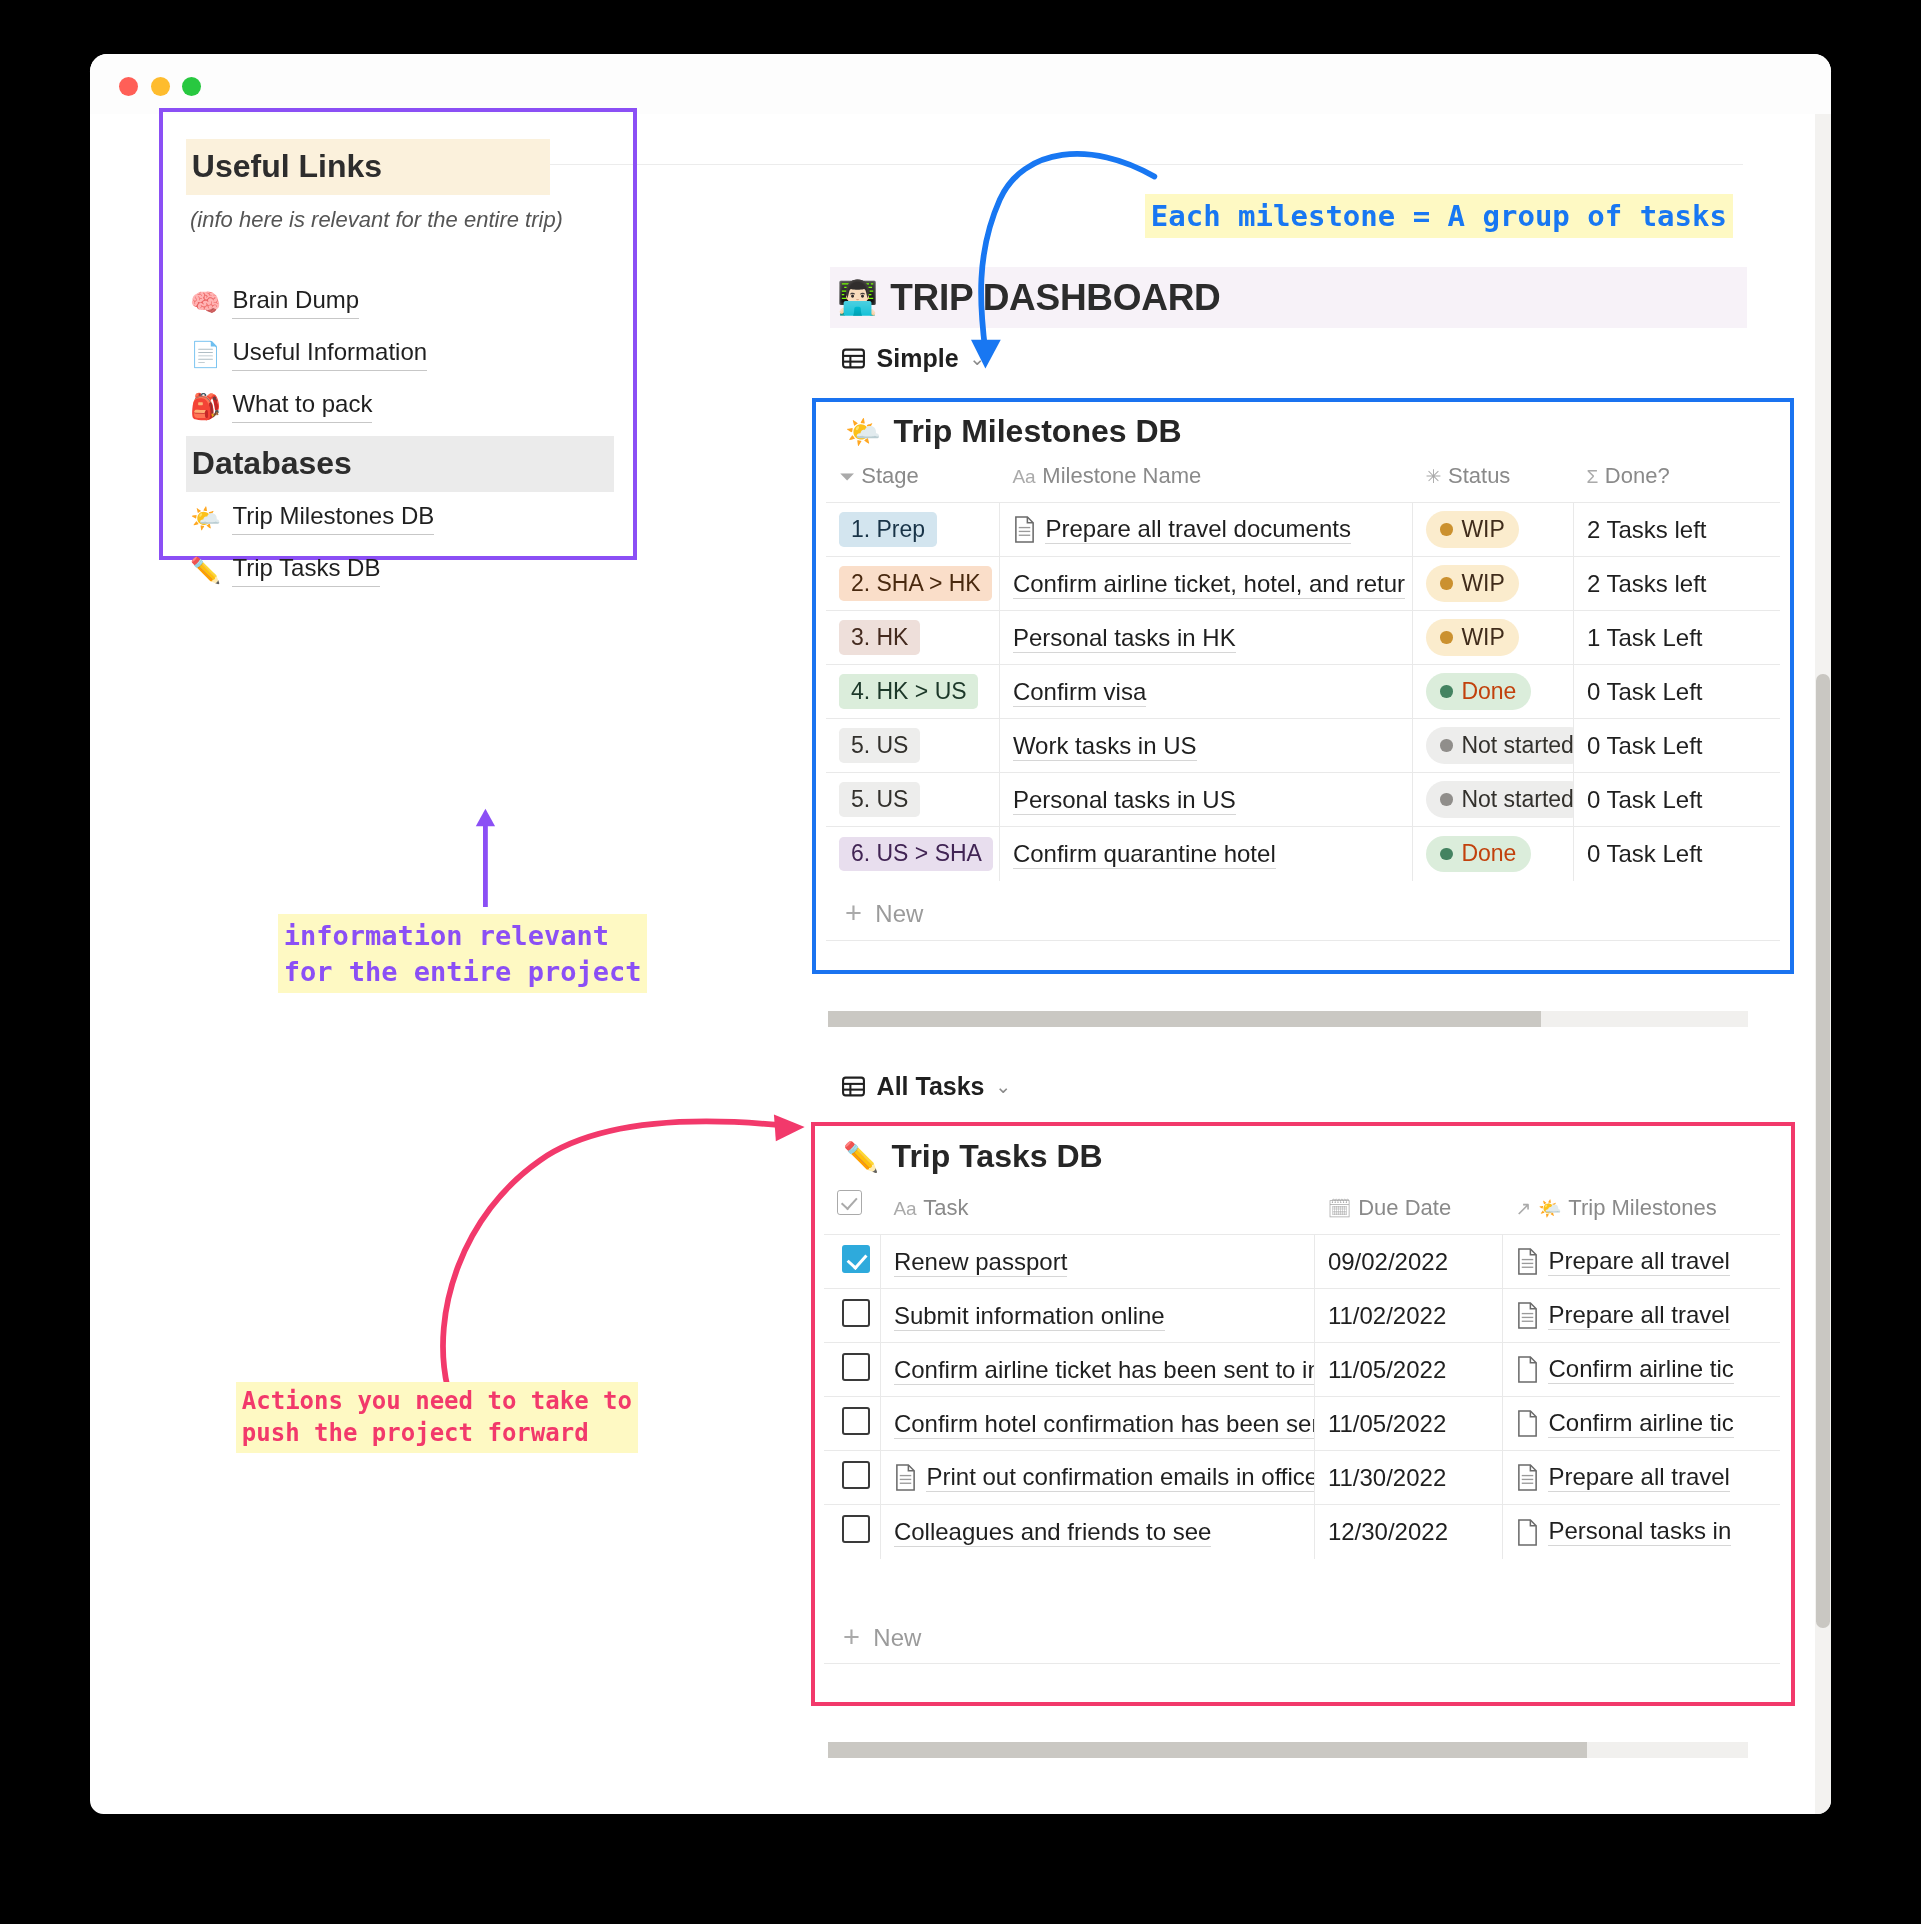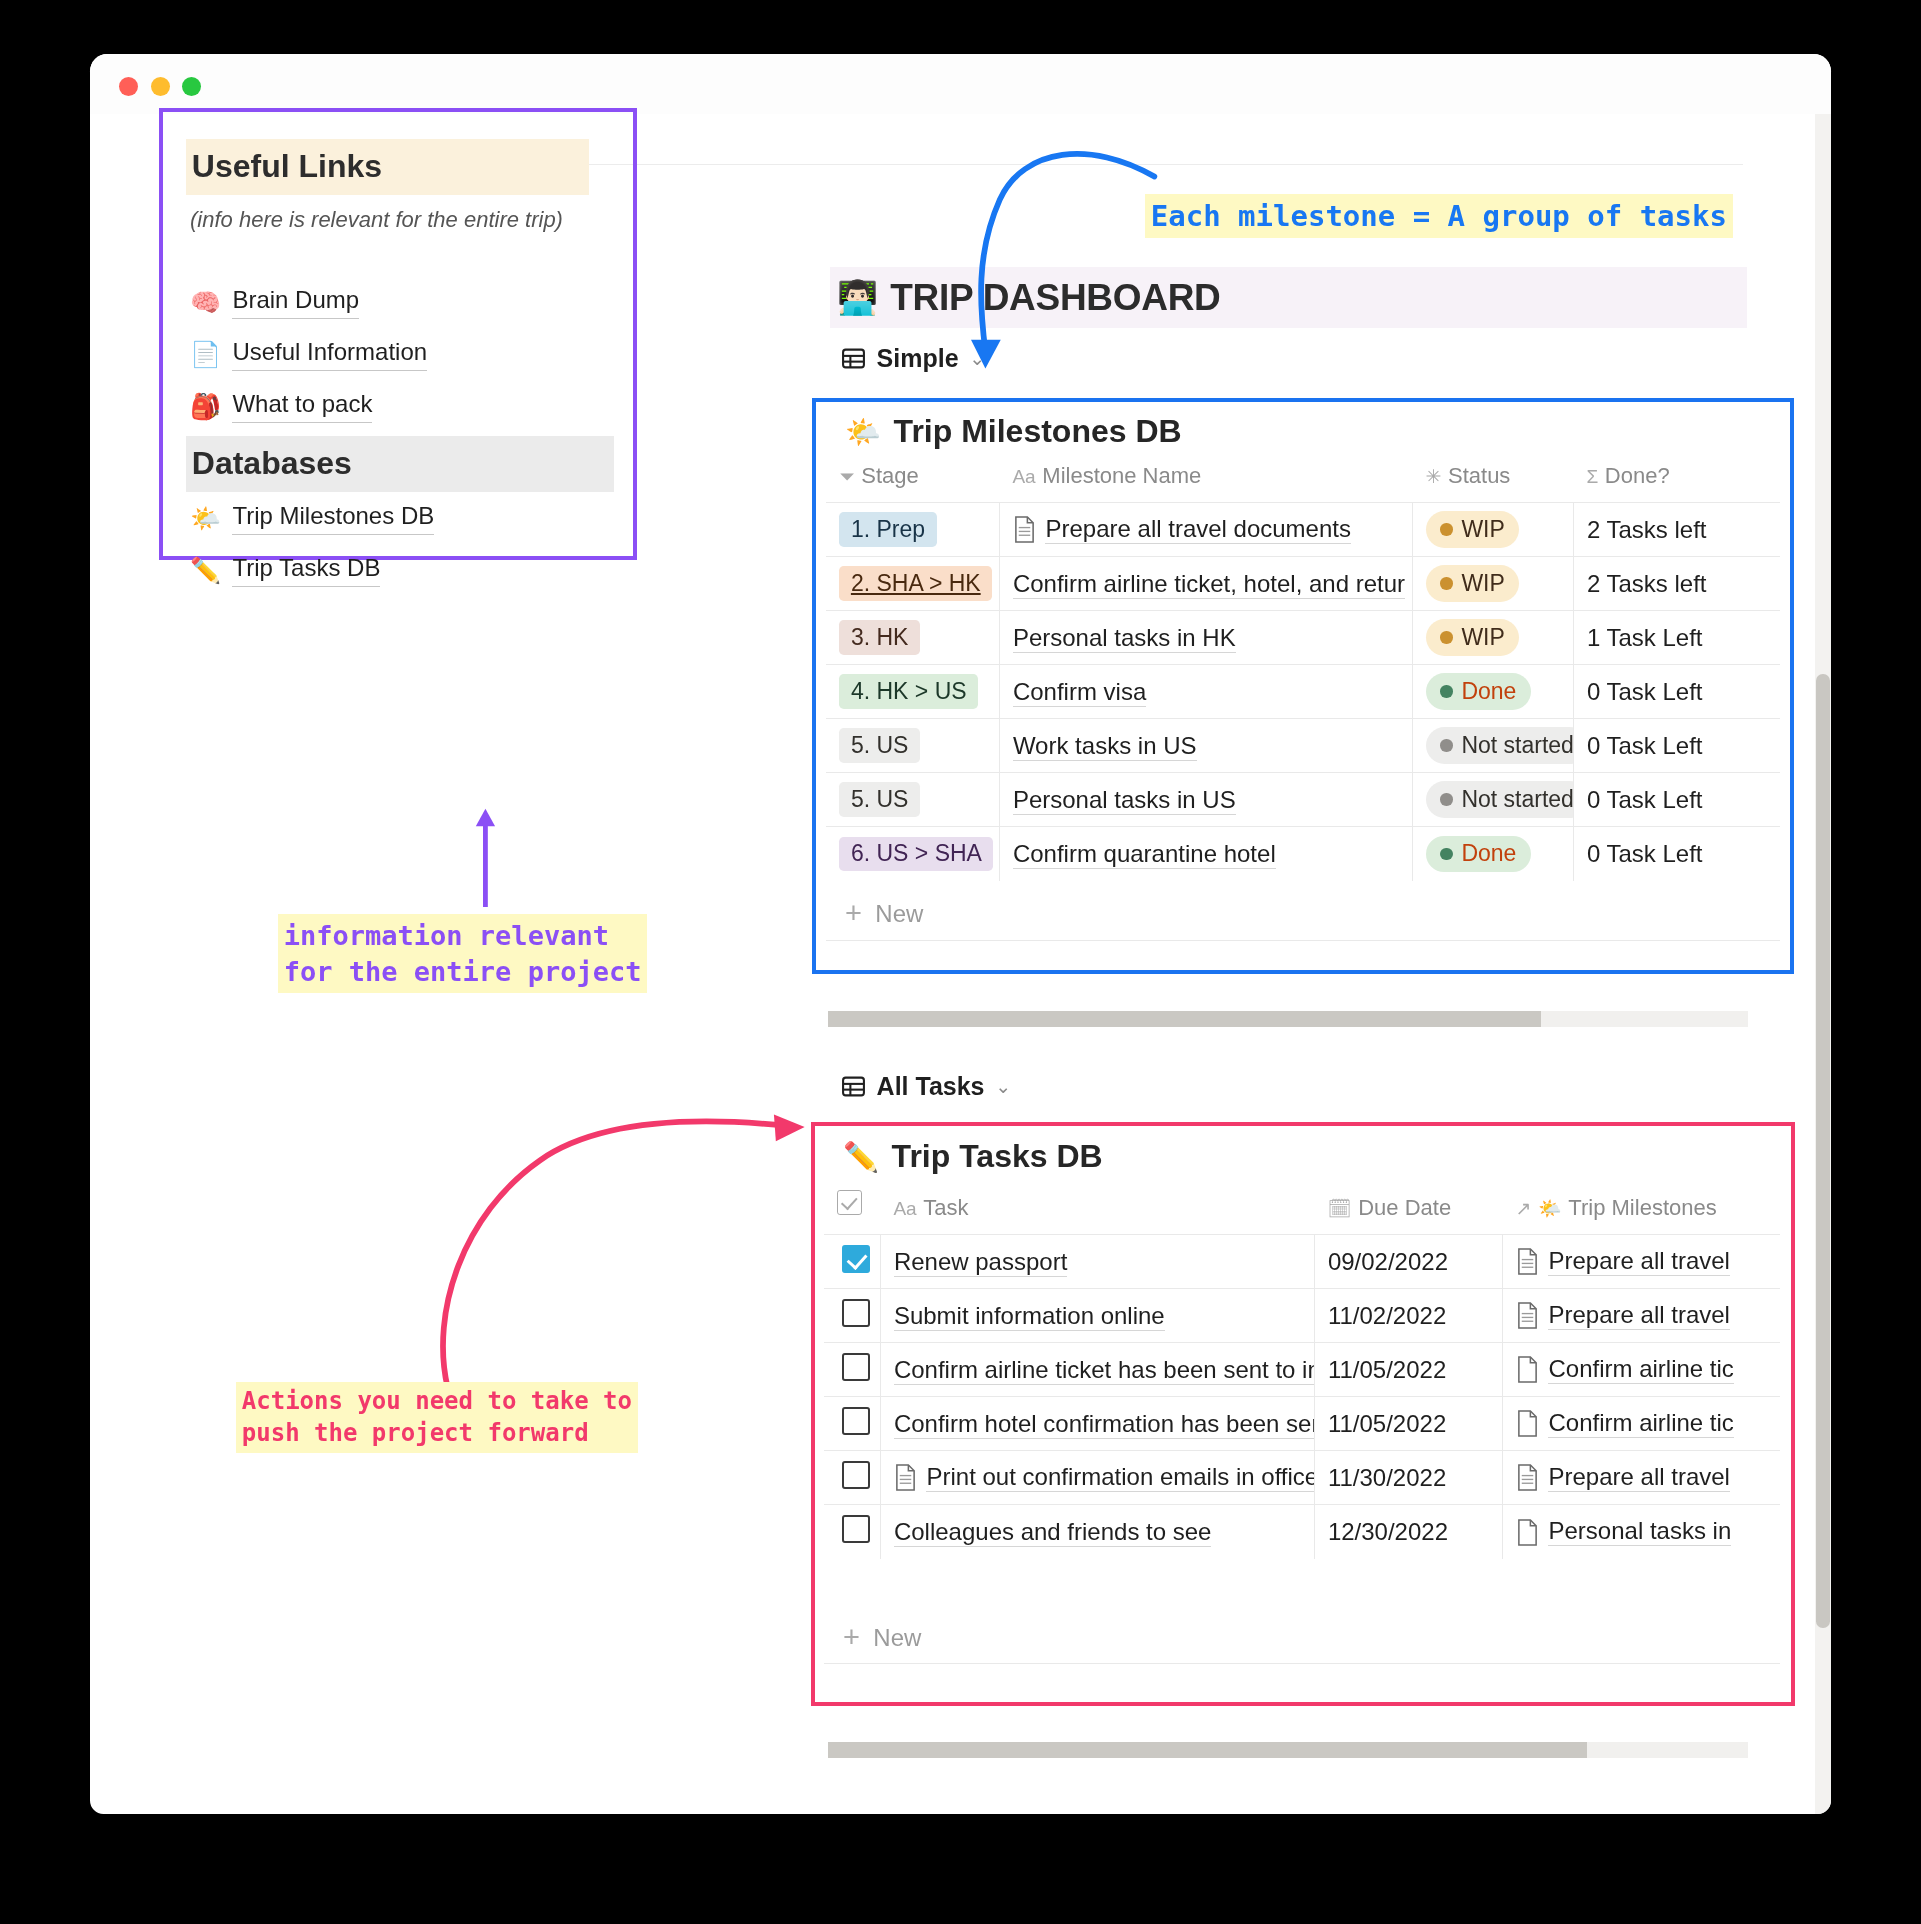--- a/index.html
+++ b/index.html
@@ -47,21 +47,21 @@
   #links-box {
     position:absolute; left:69px; top:54px;
     width:478px; height:452px;
     border:4.8px solid #8b4ff5; background:transparent;
   }
 
   .section-head {
     font-size:32px; font-weight:700; color:#2d2d2d;
     padding:8.6px 5.8px 10.6px 5.8px;
   }
-  #useful-links-head { position:absolute; left:96px; top:85px; width:403px; background:#fbf1dc; }
+  #useful-links-head { position:absolute; left:96px; top:85px; width:364px; background:#fbf1dc; }
   #databases-head    { position:absolute; left:96px; top:382px; width:428px; background:#ebebeb; }
 
   .para-italic {
     position:absolute; left:100px; top:150px; width:384px;
     font-size:22px; font-style:italic; color:#555; line-height:1.45;
   }
 
   .link-row { position:absolute; left:100px; display:flex; align-items:center; gap:13.4px; }
   .link-emoji { font-size:25px; width:29px; text-align:center; }
   .link-text {
@@ -127,21 +127,21 @@
   table.db td {
     font-size:24px; color:#1f1f1f; padding:0 13.4px; height:54px;
     border-top:1.4px solid #e9e9e9; border-right:1.4px solid #e9e9e9;
     vertical-align:middle; overflow:hidden; white-space:nowrap;
   }
   table.db td:last-child { border-right:none; }
   .col-ico { color:#aaa; font-size:19px; margin-right:6.7px; display:inline-block; }
 
   .chip { display:inline-block; padding:3.8px 11.5px; border-radius:4.8px; font-size:23px; }
   .chip-blue   { background:#d3e5ef; color:#183347; }
-  .chip-orange { background:#fadec9; color:#49290f;text-decoration:underline; }
+  .chip-orange { background:#fadec9; color:#49290f; }
   .chip-brown  { background:#eedfda; color:#442a1e; }
   .chip-green  { background:#dbeddb; color:#1c3829; }
   .chip-gray   { background:#ededec; color:#32302c; }
   .chip-purple { background:#e8deee; color:#412454; }
 
   .pill { display:inline-flex; align-items:center; gap:8.6px; padding:4.8px 14.4px; border-radius:21px; font-size:23px; }
   .pill .bullet { width:12.5px; height:12.5px; border-radius:50%; display:inline-block; }
   .pill-wip  { background:#fbeccd; color:#402c1b; }
   .pill-wip  .bullet { background:#cb912f; }
   .pill-done { background:#dbeddb; color:#c2410c; }

